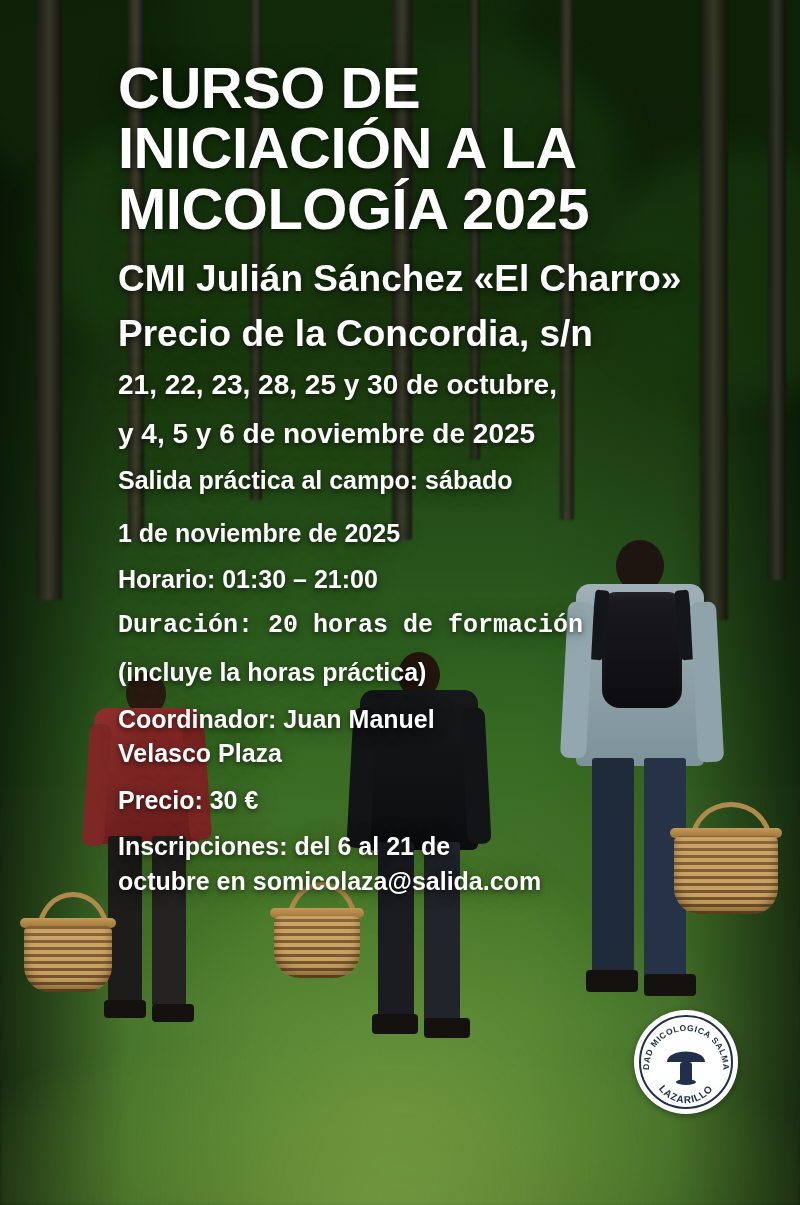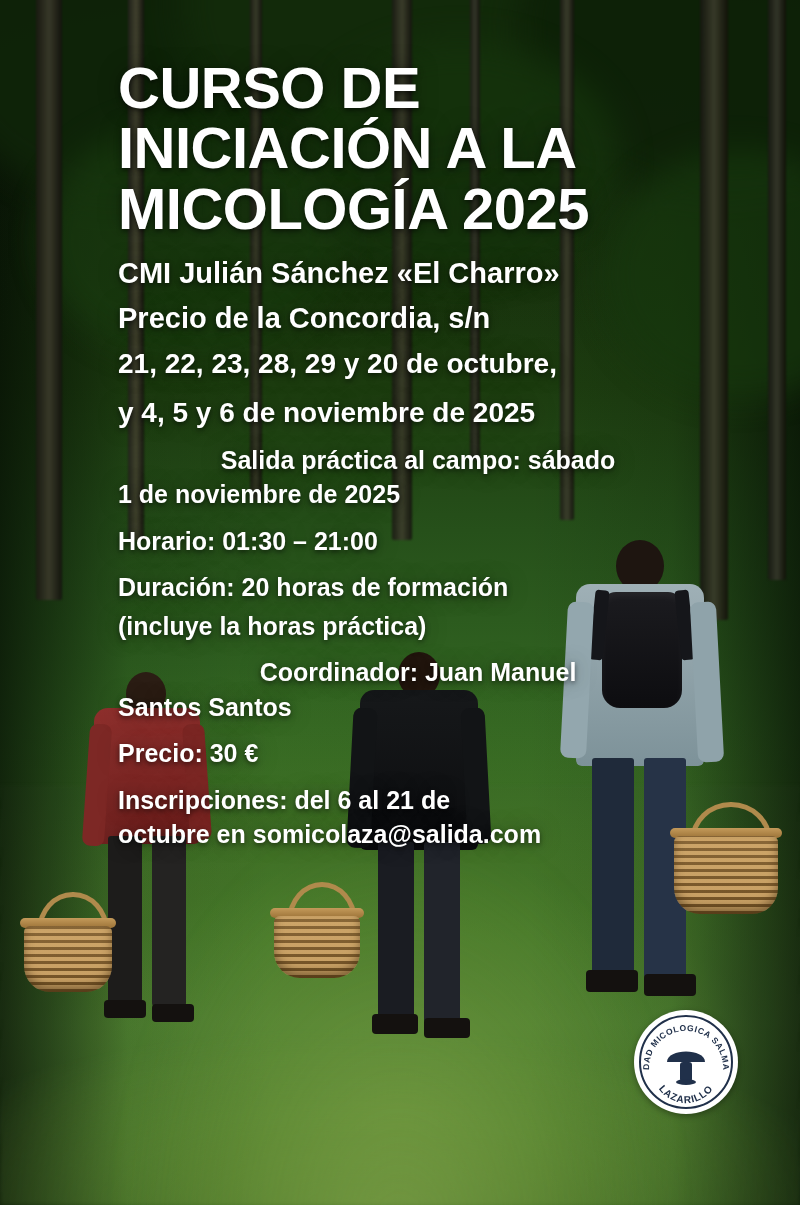--- a/index.html
+++ b/index.html
@@ -147,21 +147,21 @@
   }
   .title {
     font-weight: bold;
     font-size: 58px;
     line-height: 1.04;
     letter-spacing: -0.5px;
     margin: 0 0 16px 0;
   }
   .subtitle {
     font-weight: bold;
-    font-size: 29px;
+    font-size: 37px;
     line-height: 1.28;
     margin: 0 0 8px 0;
   }
   .dates {
     font-weight: bold;
     font-size: 28px;
     line-height: 1.33;
     margin: 0 0 12px 0;
   }
   .line {
@@ -273,27 +273,27 @@
       <text font-family="Liberation Sans, sans-serif" font-size="10" font-weight="bold" fill="#20304a" letter-spacing="0.8">
         <textPath href="#arcBottom" startOffset="50%" text-anchor="middle">LAZARILLO</textPath>
       </text>
     </svg>
   </div>
 
   <div class="content">
     <h1 class="title">CURSO DE INICIACIÓN A LA MICOLOGÍA 2025</h1>
     <p class="subtitle">CMI Julián Sánchez «El Charro»</p>
     <p class="subtitle">Precio de la Concordia, s/n</p>
-    <p class="dates">21, 22, 23, 28, 29 y 20 de octubre,</p>
+    <p class="dates">21, 22, 23, 28, 25 y 30 de octubre,</p>
     <p class="dates">y 4, 5 y 6 de noviembre de 2025</p>
-    <p class="line" style="margin-bottom:2px;text-align:center;">Salida práctica al campo: sábado</p>
+    <p class="line" style="margin-bottom:20px;">Salida práctica al campo: sábado</p>
     <p class="line">1 de noviembre de 2025</p>
     <p class="line">Horario: 01:30 – 21:00</p>
-    <p class="line" style="margin-bottom:6px;">Duración: 20 horas de formación</p>
+    <p class="line" style="margin-bottom:14px;font-family:Liberation Mono, monospace;">Duración: 20 horas de formación</p>
     <p class="line">(incluye la horas práctica)</p>
-    <p class="line" style="margin-bottom:2px;text-align:center;">Coordinador: Juan Manuel</p>
-    <p class="line">Santos Santos</p>
+    <p class="line" style="margin-bottom:2px;">Coordinador: Juan Manuel</p>
+    <p class="line">Velasco Plaza</p>
     <p class="line">Precio: 30 €</p>
     <p class="line" style="margin-bottom:2px;">Inscripciones: del 6 al 21 de</p>
     <p class="line">octubre en somicolaza@salida.com</p>
   </div>
 
 </div>
 
 </body></html>

